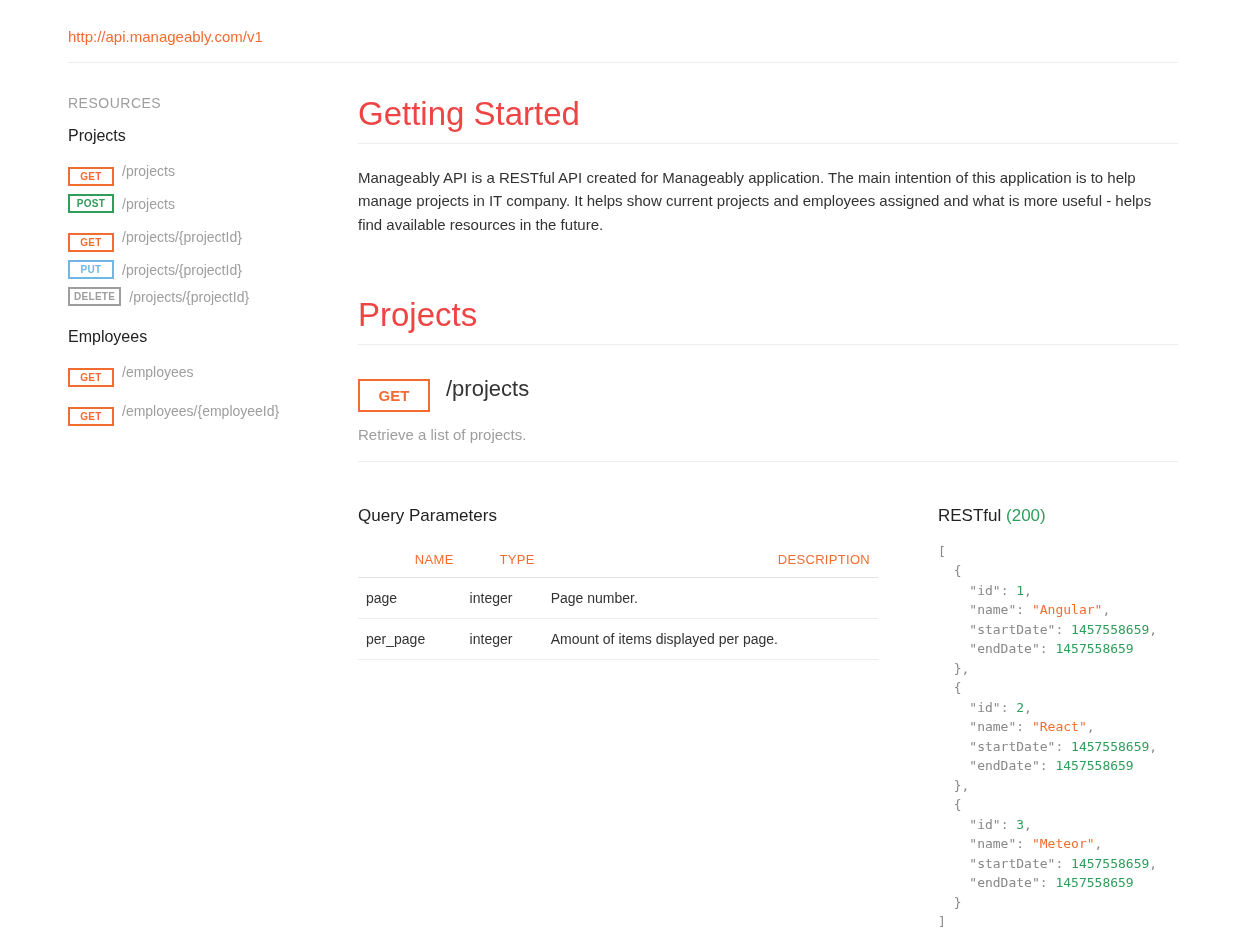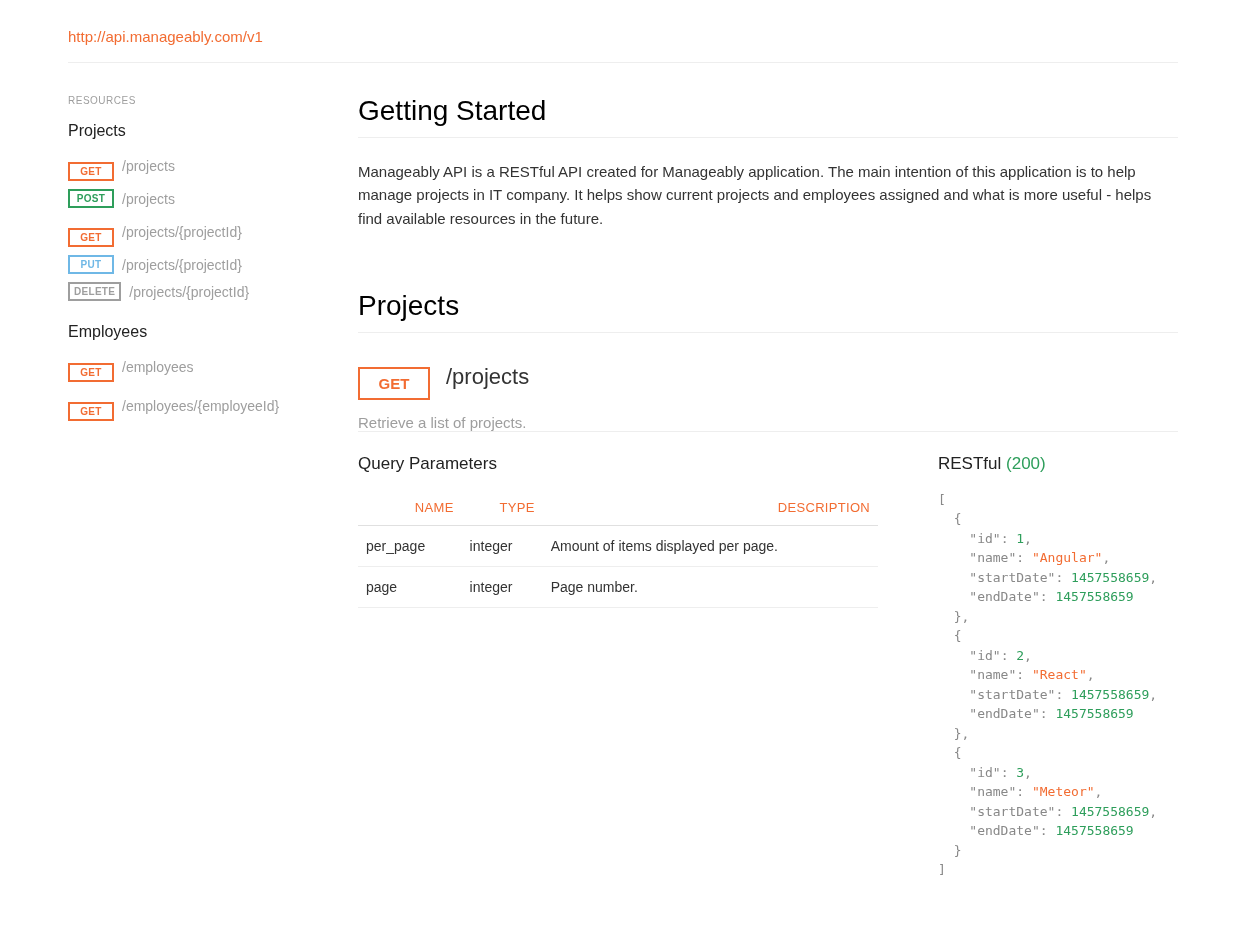--- a/index.html
+++ b/index.html
@@ -3,37 +3,37 @@
 <meta charset="utf-8">
 <style>
 * { box-sizing: border-box; margin: 0; padding: 0; }
 body { font-family: "Segoe UI", "Helvetica Neue", Arial, sans-serif; color: #212121; background: #fff; }
 .container { max-width: 1110px; margin: 0 auto; padding: 0 0 60px; }
 .header { padding: 28px 0 16px; border-bottom: 1px solid #eee; }
 .header h1 { font-size: 30px; font-weight: 600; color: #222; margin-bottom: 6px; }
 .header a { color: #f26c32; text-decoration: none; font-size: 15px; }
 .layout { display: flex; gap: 60px; margin-top: 32px; }
 .sidebar { width: 230px; flex-shrink: 0; }
-.sidebar-heading { color: #9e9e9e; font-size: 10px; letter-spacing: 0.5px; font-weight: 400; margin-bottom: 16px; }
+.sidebar-heading { color: #9e9e9e; font-size: 14px; letter-spacing: 0.5px; font-weight: 400; margin-bottom: 16px; }
 .res-group { margin-bottom: 22px; }
 .res-title { font-size: 16px; font-weight: 400; color: #222; margin-bottom: 10px; }
 .res-item { display: flex; align-items: center; gap: 8px; margin-bottom: 8px; cursor: pointer; }
 .method-badge { display: inline-block; min-width: 46px; text-align: center; font-size: 10px; font-weight: 700; padding: 2px 4px; border: 2px solid; background: #fff; letter-spacing: 0.3px; }
 .method-get { color: #f26c32; border-color: #f26c32; margin-top: 12px; }
 .method-post { color: #2e9e5b; border-color: #2e9e5b; }
 .method-put { color: #6fb8e6; border-color: #6fb8e6; }
 .method-delete { color: #9e9e9e; border-color: #9e9e9e; text-align: center; }
 .res-path { color: #9e9e9e; font-size: 14px; }
 .main { flex: 1; }
-.section-title { font-size: 28px; font-weight: 400; color: #000000; padding-bottom: 10px; border-bottom: 1px solid #eee; margin-bottom: 22px; }
+.section-title { font-size: 33px; font-weight: 400; color: #ef4444; padding-bottom: 10px; border-bottom: 1px solid #eee; margin-bottom: 22px; }
 .intro p { font-size: 15px; line-height: 1.55; color: #333; margin-bottom: 60px; }
 .endpoint-head { display: flex; align-items: center; gap: 16px; margin-bottom: 14px; }
 .endpoint-badge { display: inline-block; min-width: 72px; text-align: center; font-size: 15px; font-weight: 600; padding: 6px 14px; border: 2px solid; background: #fff; }
 .endpoint-path { font-size: 22px; color: #333; }
-.endpoint-desc { color: #9e9e9e; font-size: 15px; border-bottom: 1px solid #eee; margin-bottom: 22px; }
+.endpoint-desc { color: #9e9e9e; font-size: 15px; padding-bottom: 18px; border-bottom: 1px solid #eee; margin-bottom: 44px; }
 .cols { display: flex; gap: 60px; }
 .col-left { flex: 1; }
 .col-right { width: 240px; flex-shrink: 0; }
 .sub-heading { font-size: 17px; font-weight: 400; color: #222; margin-bottom: 16px; }
 .sub-heading .status { color: #2e9e5b; }
 table.params { width: 100%; border-collapse: collapse; font-size: 14px; }
 table.params th { text-align: right; color: #f26c32; font-weight: 400; font-size: 13px; letter-spacing: 0.3px; padding: 10px 8px; border-bottom: 1px solid #e0e0e0; }
 table.params td { padding: 12px 8px; border-bottom: 1px solid #eee; color: #333; }
 pre.example { font-family: "Consolas", "Menlo", monospace; font-size: 13px; line-height: 1.5; color: #888; white-space: pre; }
 .tok-key { color: #888; }
@@ -109,28 +109,28 @@
             <table class="params">
               <thead>
                 <tr>
                   <th>NAME</th>
                   <th>TYPE</th>
                   <th>DESCRIPTION</th>
                 </tr>
               </thead>
               <tbody id="params-body">
                   <tr>
+                    <td>page</td>
+                    <td>integer</td>
+                    <td>Page number.</td>
+                  </tr>
+                  <tr>
                     <td>per_page</td>
                     <td>integer</td>
                     <td>Amount of items displayed per page.</td>
-                  </tr>
-                  <tr>
-                    <td>page</td>
-                    <td>integer</td>
-                    <td>Page number.</td>
                   </tr>
                 </tbody>
             </table>
           </div>
           <div class="col-right">
             <h3 class="sub-heading">
               <span>RESTful</span>
               <span class="status">(200)</span>
             </h3>
             <pre class="example" id="example-pre">[

